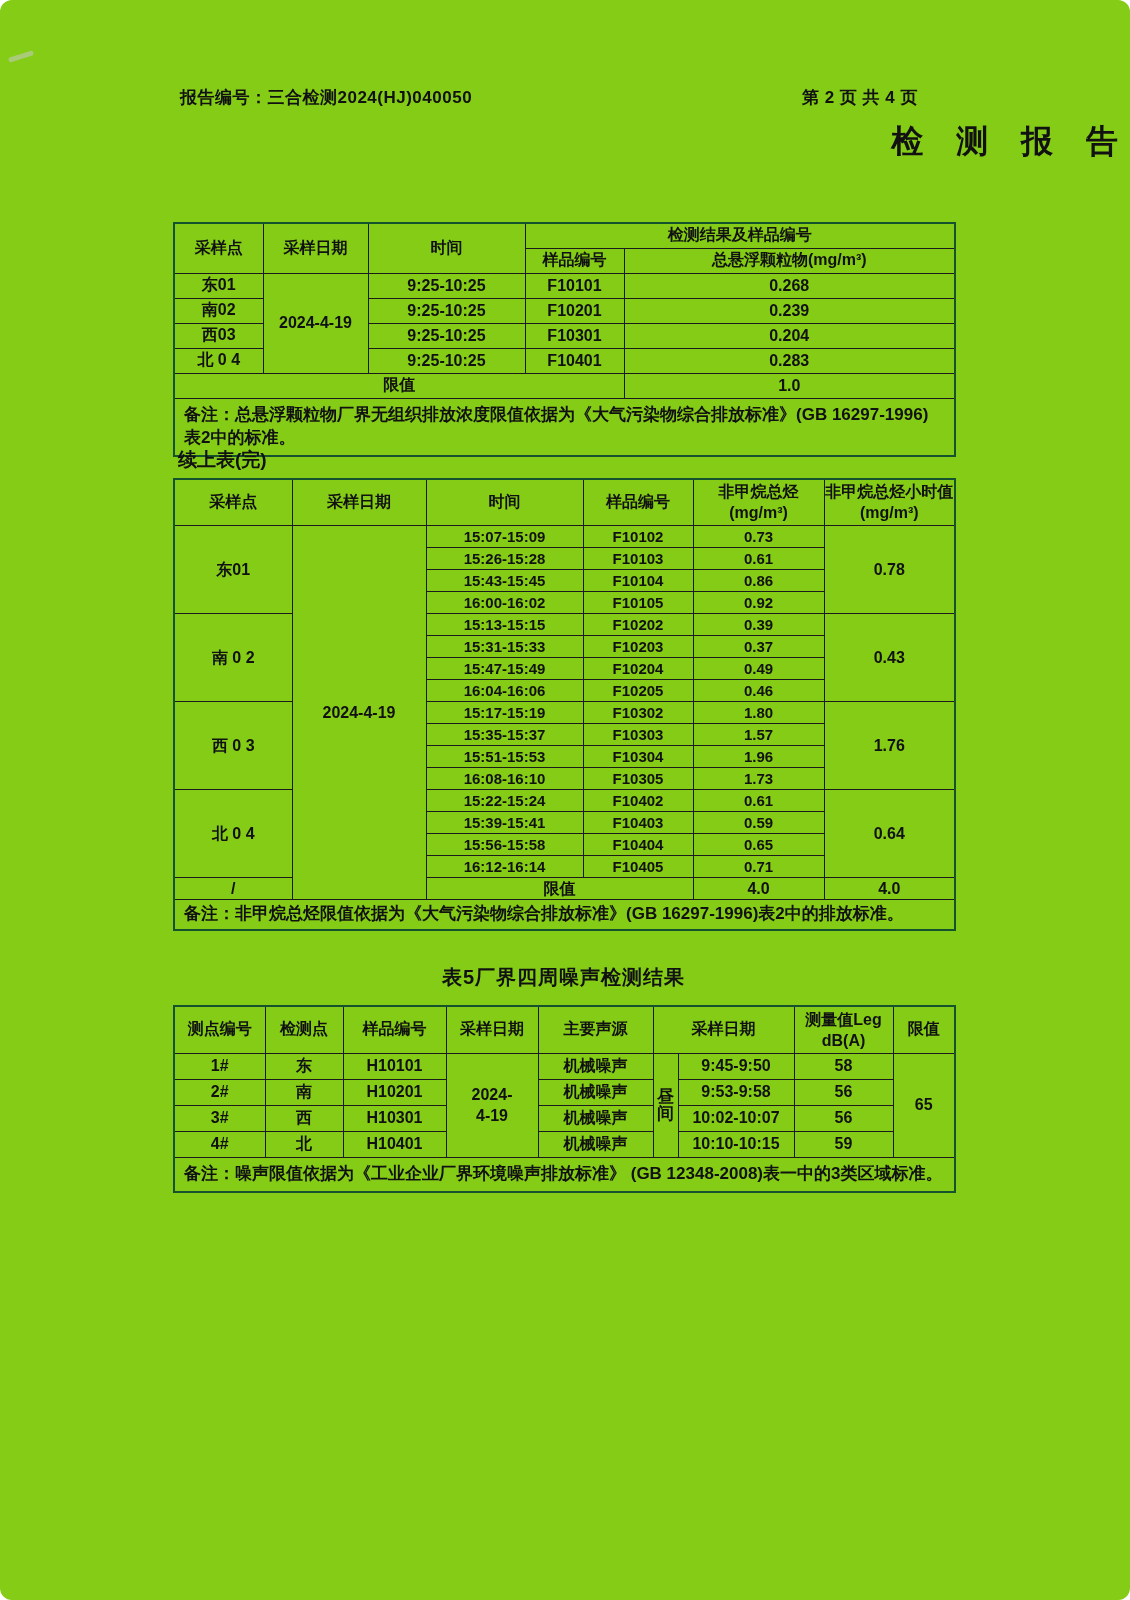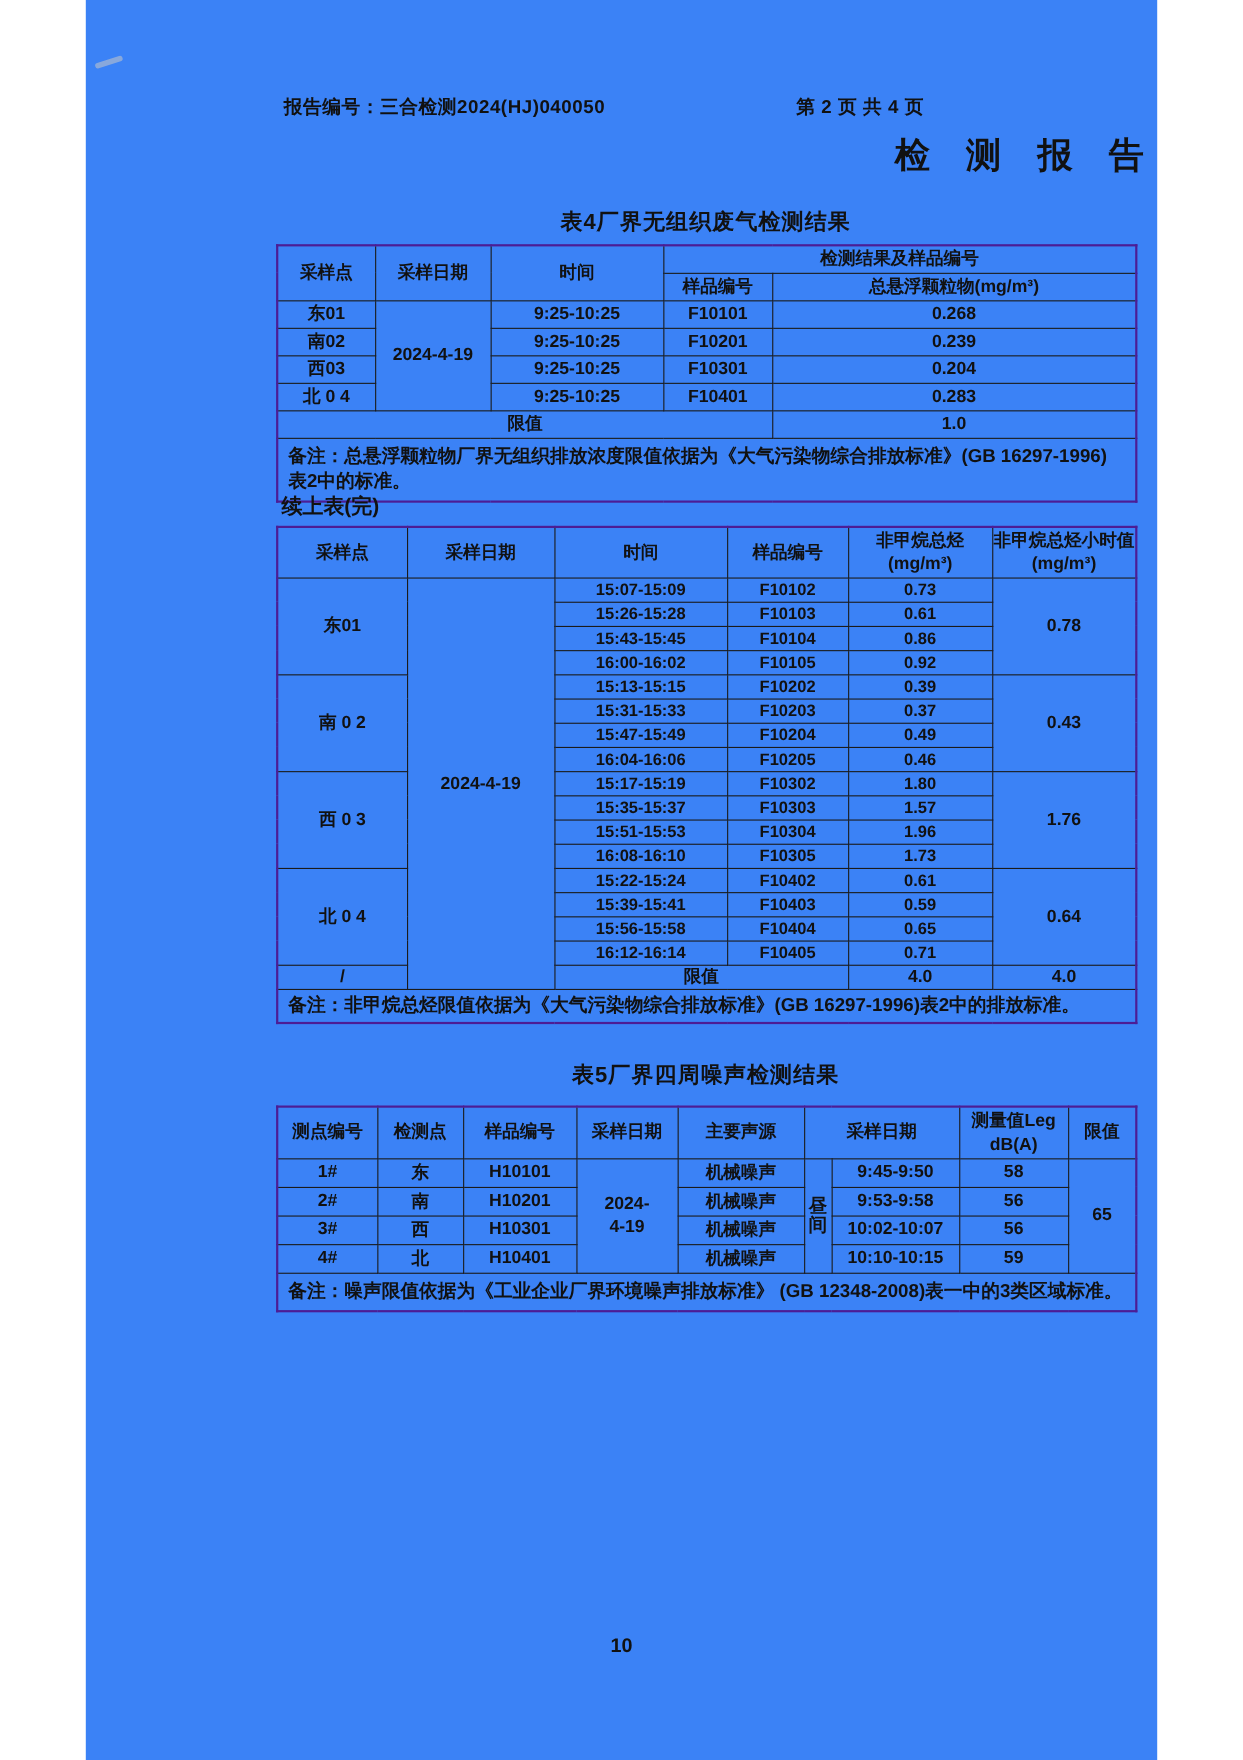--- a/index.html
+++ b/index.html
@@ -1,20 +1,21 @@
 <!DOCTYPE html>
 <html><head>
 <meta charset="utf-8">
 <style>
   html,body{margin:0;padding:0;background:#ffffff;}
   .page{
-    position:relative;width:974px;height:1600px;margin:0 auto;
-    background:#3b82f6;color:#111;
+    position:relative;width:1130px;height:1600px;margin:0 auto;
+    background:#84cc16;color:#111;
     font-family:"Liberation Sans",sans-serif;
     overflow:hidden;
+    border-radius:12px;
   }
   .scan-artifact{
     position:absolute;left:8px;top:54px;width:26px;height:5px;
     background:#c9c9c6;border-radius:3px;transform:rotate(-18deg);opacity:.55;
   }
   .doc-header{
     position:absolute;top:86px;left:180px;right:212px;
     display:flex;justify-content:space-between;align-items:baseline;
     font-size:17px;font-weight:600;letter-spacing:.5px;
   }
@@ -29,21 +30,21 @@
   #t4-caption{top:188px;}
   #t5-caption{top:964px;}
   .continued-label{
     position:absolute;top:447px;left:178px;
     font-size:19px;font-weight:700;
   }
   table{
     position:absolute;left:173px;width:781px;
     border-collapse:collapse;table-layout:fixed;
     font-size:16px;text-align:center;color:#111;
-    border:2px solid #4c1d95;
+    border:2px solid #14532d;
   }
   th,td{
     border:1px solid #1b1b1b;padding:0;vertical-align:middle;
     overflow:hidden;font-weight:600;
   }
   th{font-weight:700;}
   #table4{top:222px;}
   #table4 tr.hrow{height:25px;}
   #table4 tr.drow{height:25px;}
   #table-nmhc{top:478px;}
@@ -75,21 +76,20 @@
 
   <div class="scan-artifact"></div>
 
   <div class="doc-header">
     <span>报告编号：三合检测2024(HJ)040050</span>
     <span>第 2 页 共 4 页</span>
   </div>
 
   <div class="doc-title">检 测 报 告</div>
 
-  <div class="table-caption" id="t4-caption">表4厂界无组织废气检测结果</div>
 
   <table id="table4">
     <colgroup>
       <col style="width:89px">
         <col style="width:105px">
         <col style="width:157px">
       <col style="width:99px">
         <col style="width:331px">
     </colgroup>
     <tbody>
@@ -332,15 +332,14 @@
       <td>机械噪声</td>
       <td>10:10-10:15</td>
       <td>59</td>
     </tr>
     <tr>
       <td colspan="9" class="note">备注：噪声限值依据为《工业企业厂界环境噪声排放标准》 (GB 12348-2008)表一中的3类区域标准。</td>
     </tr>
   </tbody>
     </table>
 
-  <div class="page-number">10</div>
 
 </div>
 
 </body></html>

